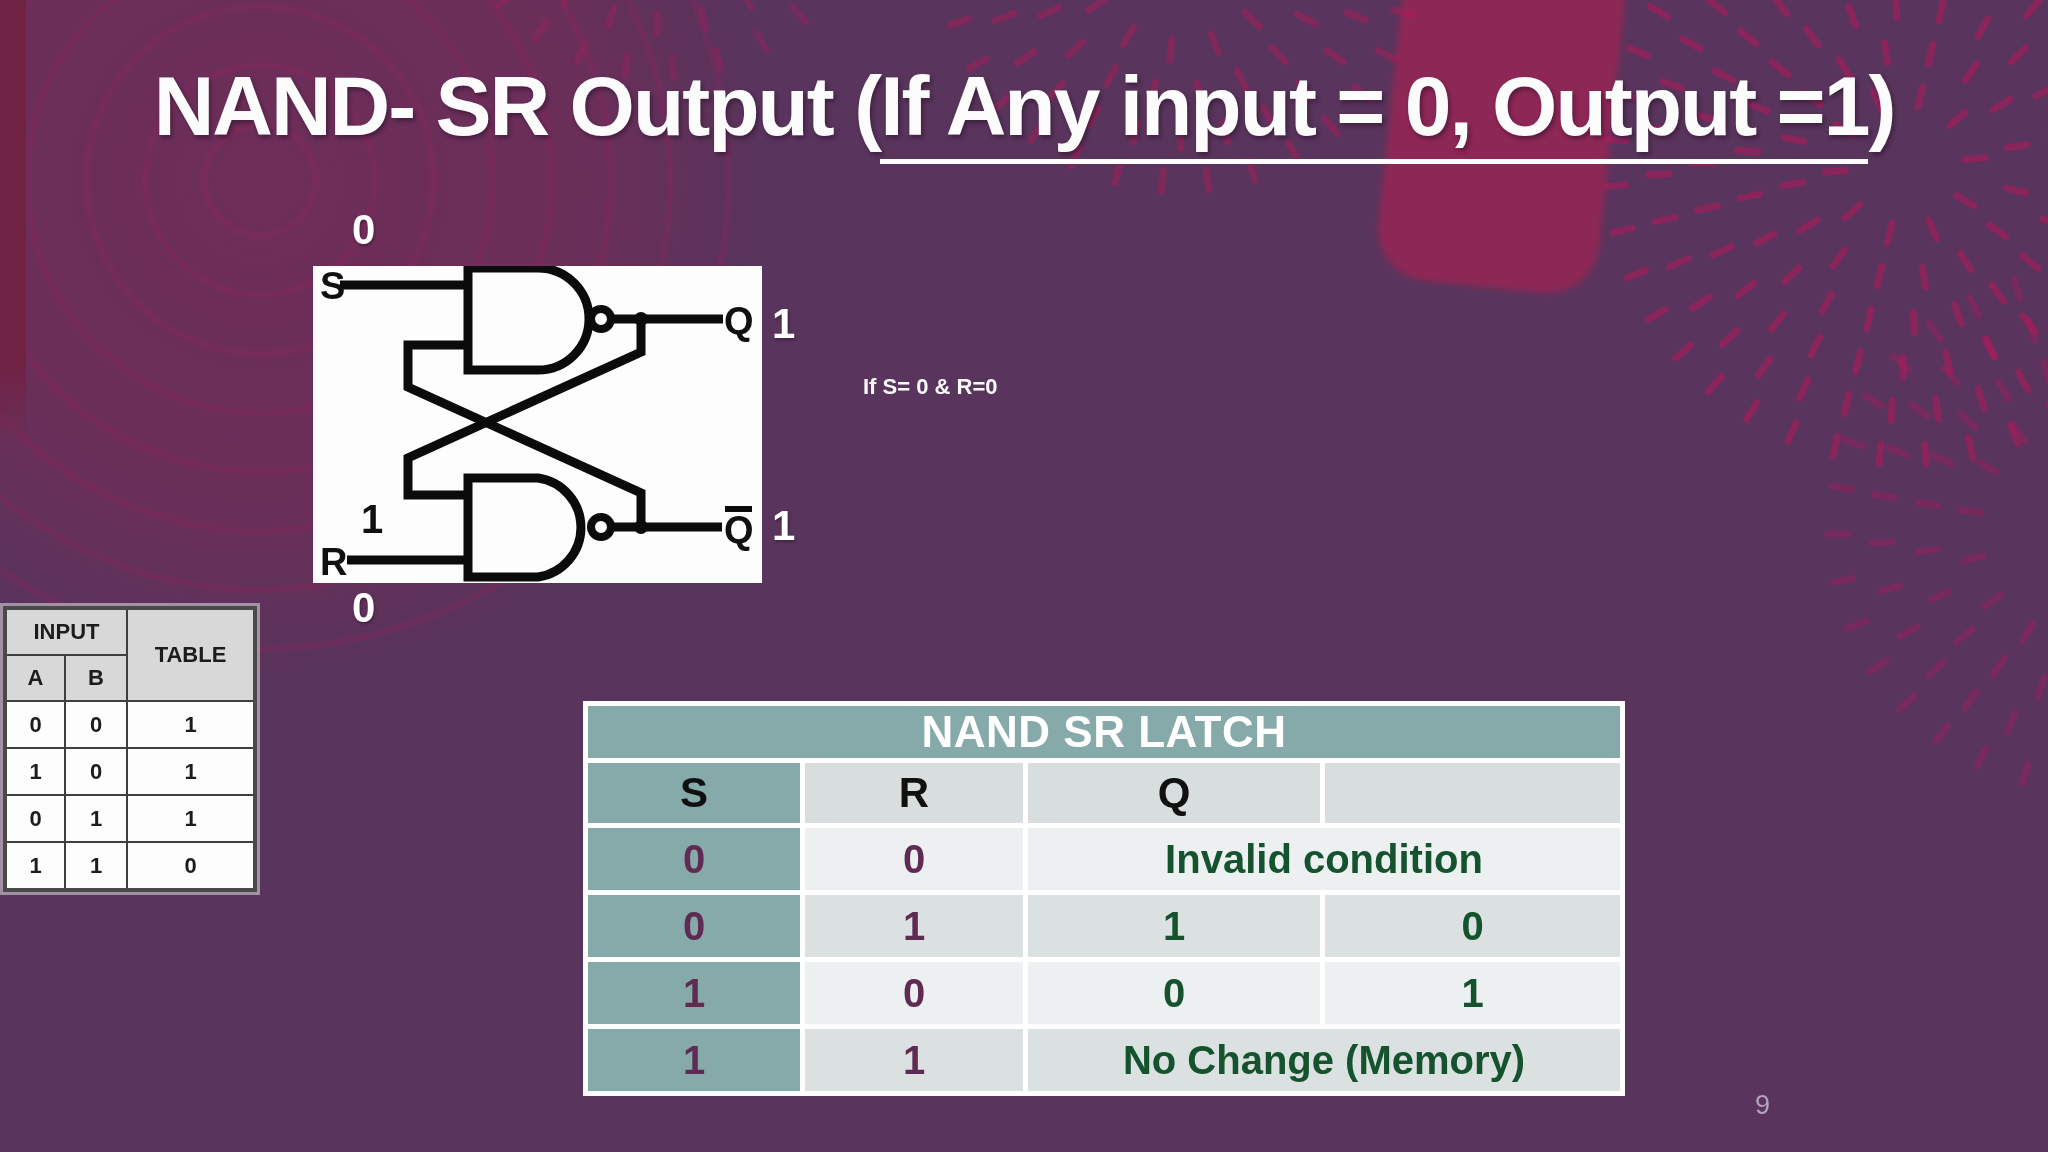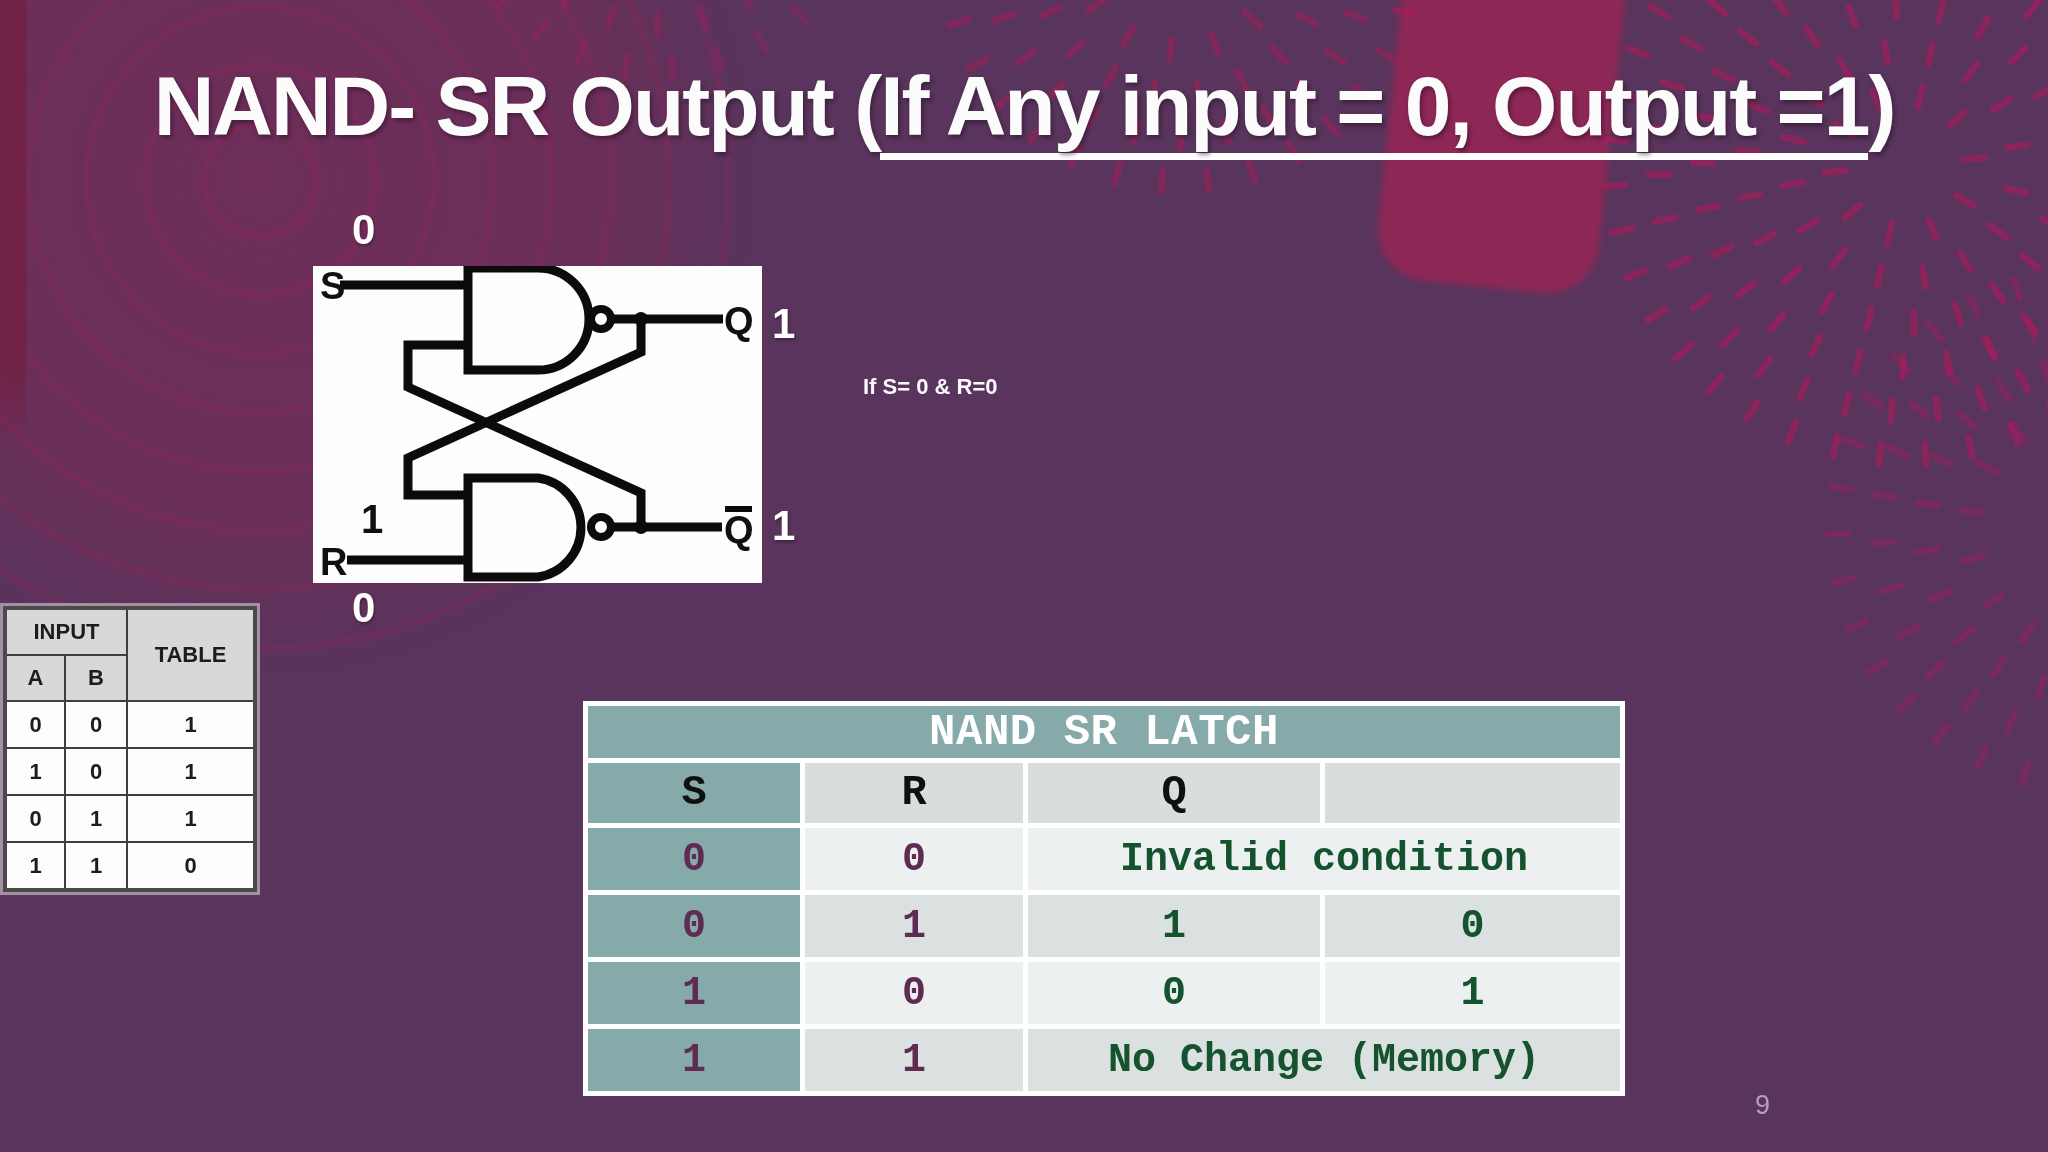--- a/index.html
+++ b/index.html
@@ -24,21 +24,21 @@
     left:1392px;top:-90px;width:222px;height:378px;border-radius:52px;
     background:rgba(148,38,84,.88);filter:blur(3px);transform:rotate(6deg);
   }
   #deco-bursts{left:0;top:0;width:2048px;height:1152px;}
   
   #page-title{
     position:absolute;left:0;top:58px;width:2048px;text-align:center;
     color:#fdfcfd;font-size:84px;font-weight:800;letter-spacing:-2px;white-space:nowrap;
     text-shadow:2px 3px 4px rgba(30,10,30,.45);
   }
-  #page-title .ul{border-bottom:7px solid #ffffff;}
+  #page-title .ul{border-bottom:5px solid #ffffff;padding-bottom:6px;}
   
   #circuit-box{position:absolute;left:313px;top:266px;width:449px;height:317px;background:#fdfdfd;}
   .io-val{position:absolute;color:#fff;font-size:42px;font-weight:800;text-shadow:1px 2px 3px rgba(30,10,30,.4);}
   #val-s-top{left:352px;top:206px;}
   #val-r-bot{left:352px;top:584px;}
   #val-q{left:772px;top:300px;}
   #val-qb{left:772px;top:502px;}
   
   #note{position:absolute;left:863px;top:358px;color:#fbfafb;font-size:22px;font-weight:700;line-height:57px;}
   
@@ -57,21 +57,21 @@
   #small-table th,#small-table td{
     border:2px solid #3f3f3f;text-align:center;vertical-align:middle;
     color:#1c1c1c;font-size:22px;font-weight:700;padding:0;
   }
   #small-table th{background:#d8d8d8;height:44px;}
   #small-table td{background:#fdfdfd;height:45px;font-weight:600;}
   #small-table col.c-a{width:60px}#small-table col.c-b{width:62px}#small-table col.c-o{width:128px}
   
   #big-table{
     position:absolute;left:583px;top:701px;border-collapse:collapse;table-layout:fixed;
-    font-family:Liberation Mono, monospace;
+    font-family:Liberation Sans, sans-serif;
   }
   #big-table col.c1{width:217px}#big-table col.c2{width:223px}#big-table col.c3{width:297px}#big-table col.c4{width:300px}
   #big-table th,#big-table td{
     border:5px solid #fff;text-align:center;vertical-align:middle;padding:0;
   }
   #big-table .tt-title{background:#86a9a9;color:#fff;font-size:44px;font-weight:800;height:52px;letter-spacing:.5px;}
   #big-table .hd{background:#d8dddd;color:#101010;font-size:42px;font-weight:800;height:60px;}
   #big-table .hd.s-col{background:#86a9a9;}
   #big-table td{height:62px;font-size:40px;font-weight:800;}
   #big-table td.s-col{background:#86a9a9;color:#5f2b53;}

